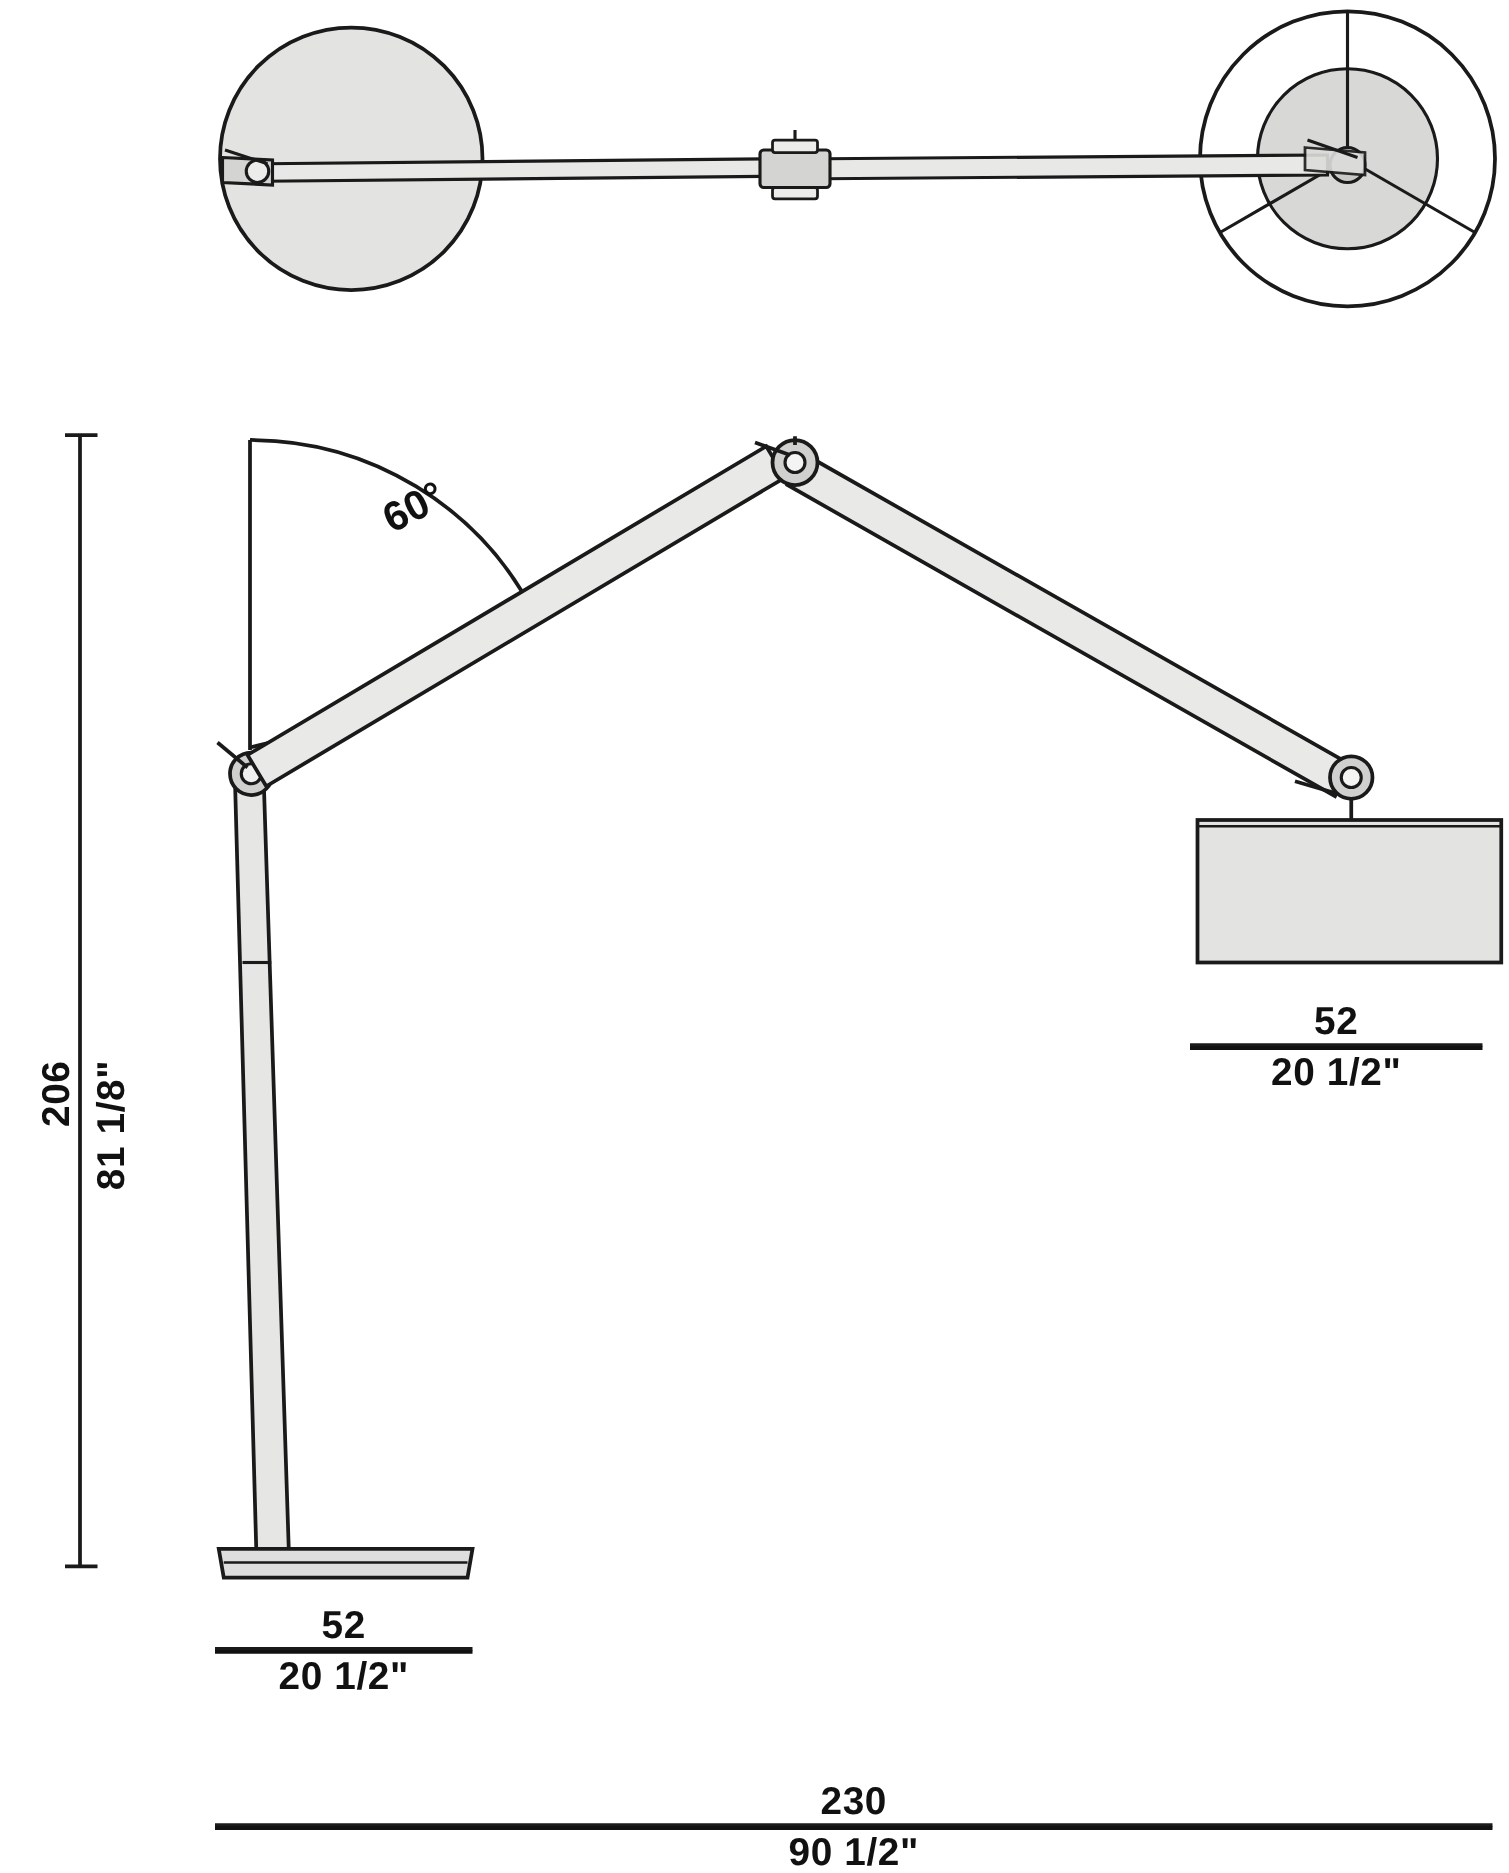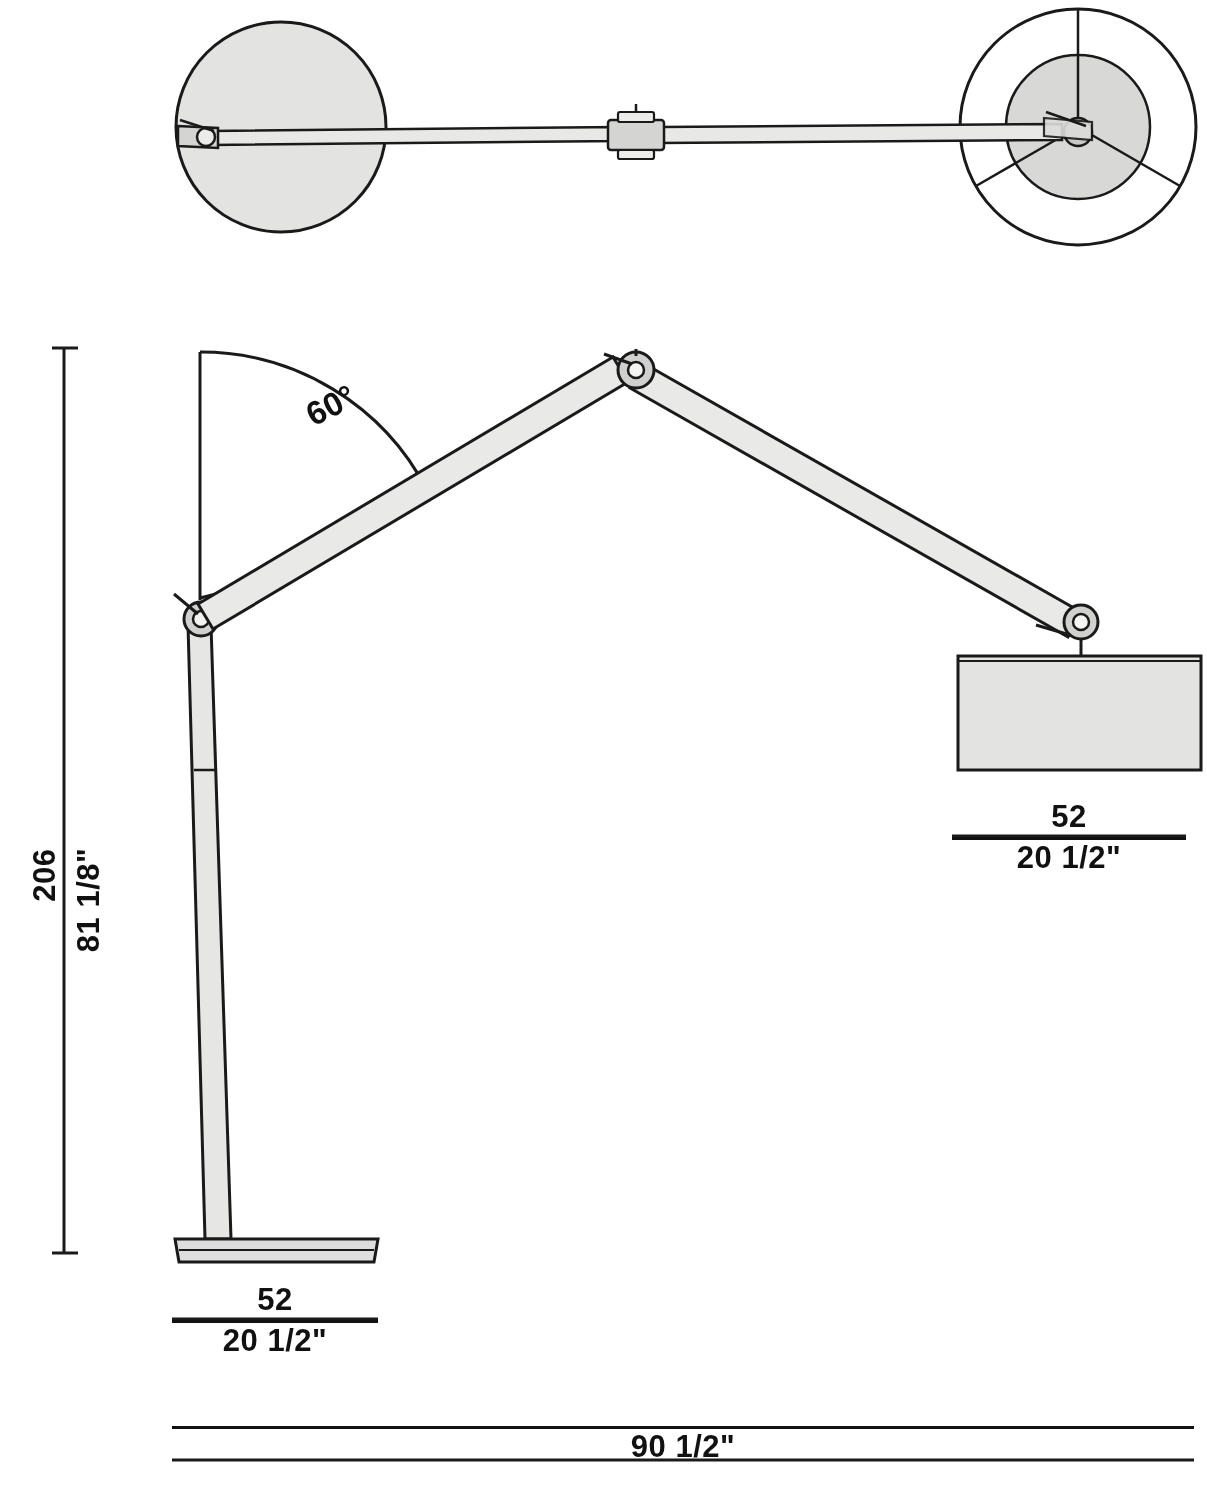--- a/index.html
+++ b/index.html
@@ -167,15 +167,16 @@
   <div class="dim-imperial">20 1/2"</div>
 </div>
 
 <div class="dim-label" style="left:172px; top:1283px; width:206px;">
   <div class="dim-metric">52</div>
   <div class="rule"></div>
   <div class="dim-imperial">20 1/2"</div>
 </div>
 
 <div class="dim-label" style="left:172px; top:1424px; width:1022px;">
+  <div class="dim-metric">230</div>
   <div class="rule"></div>
   <div class="dim-imperial">90 1/2"</div>
 </div>
 
 </body></html>

